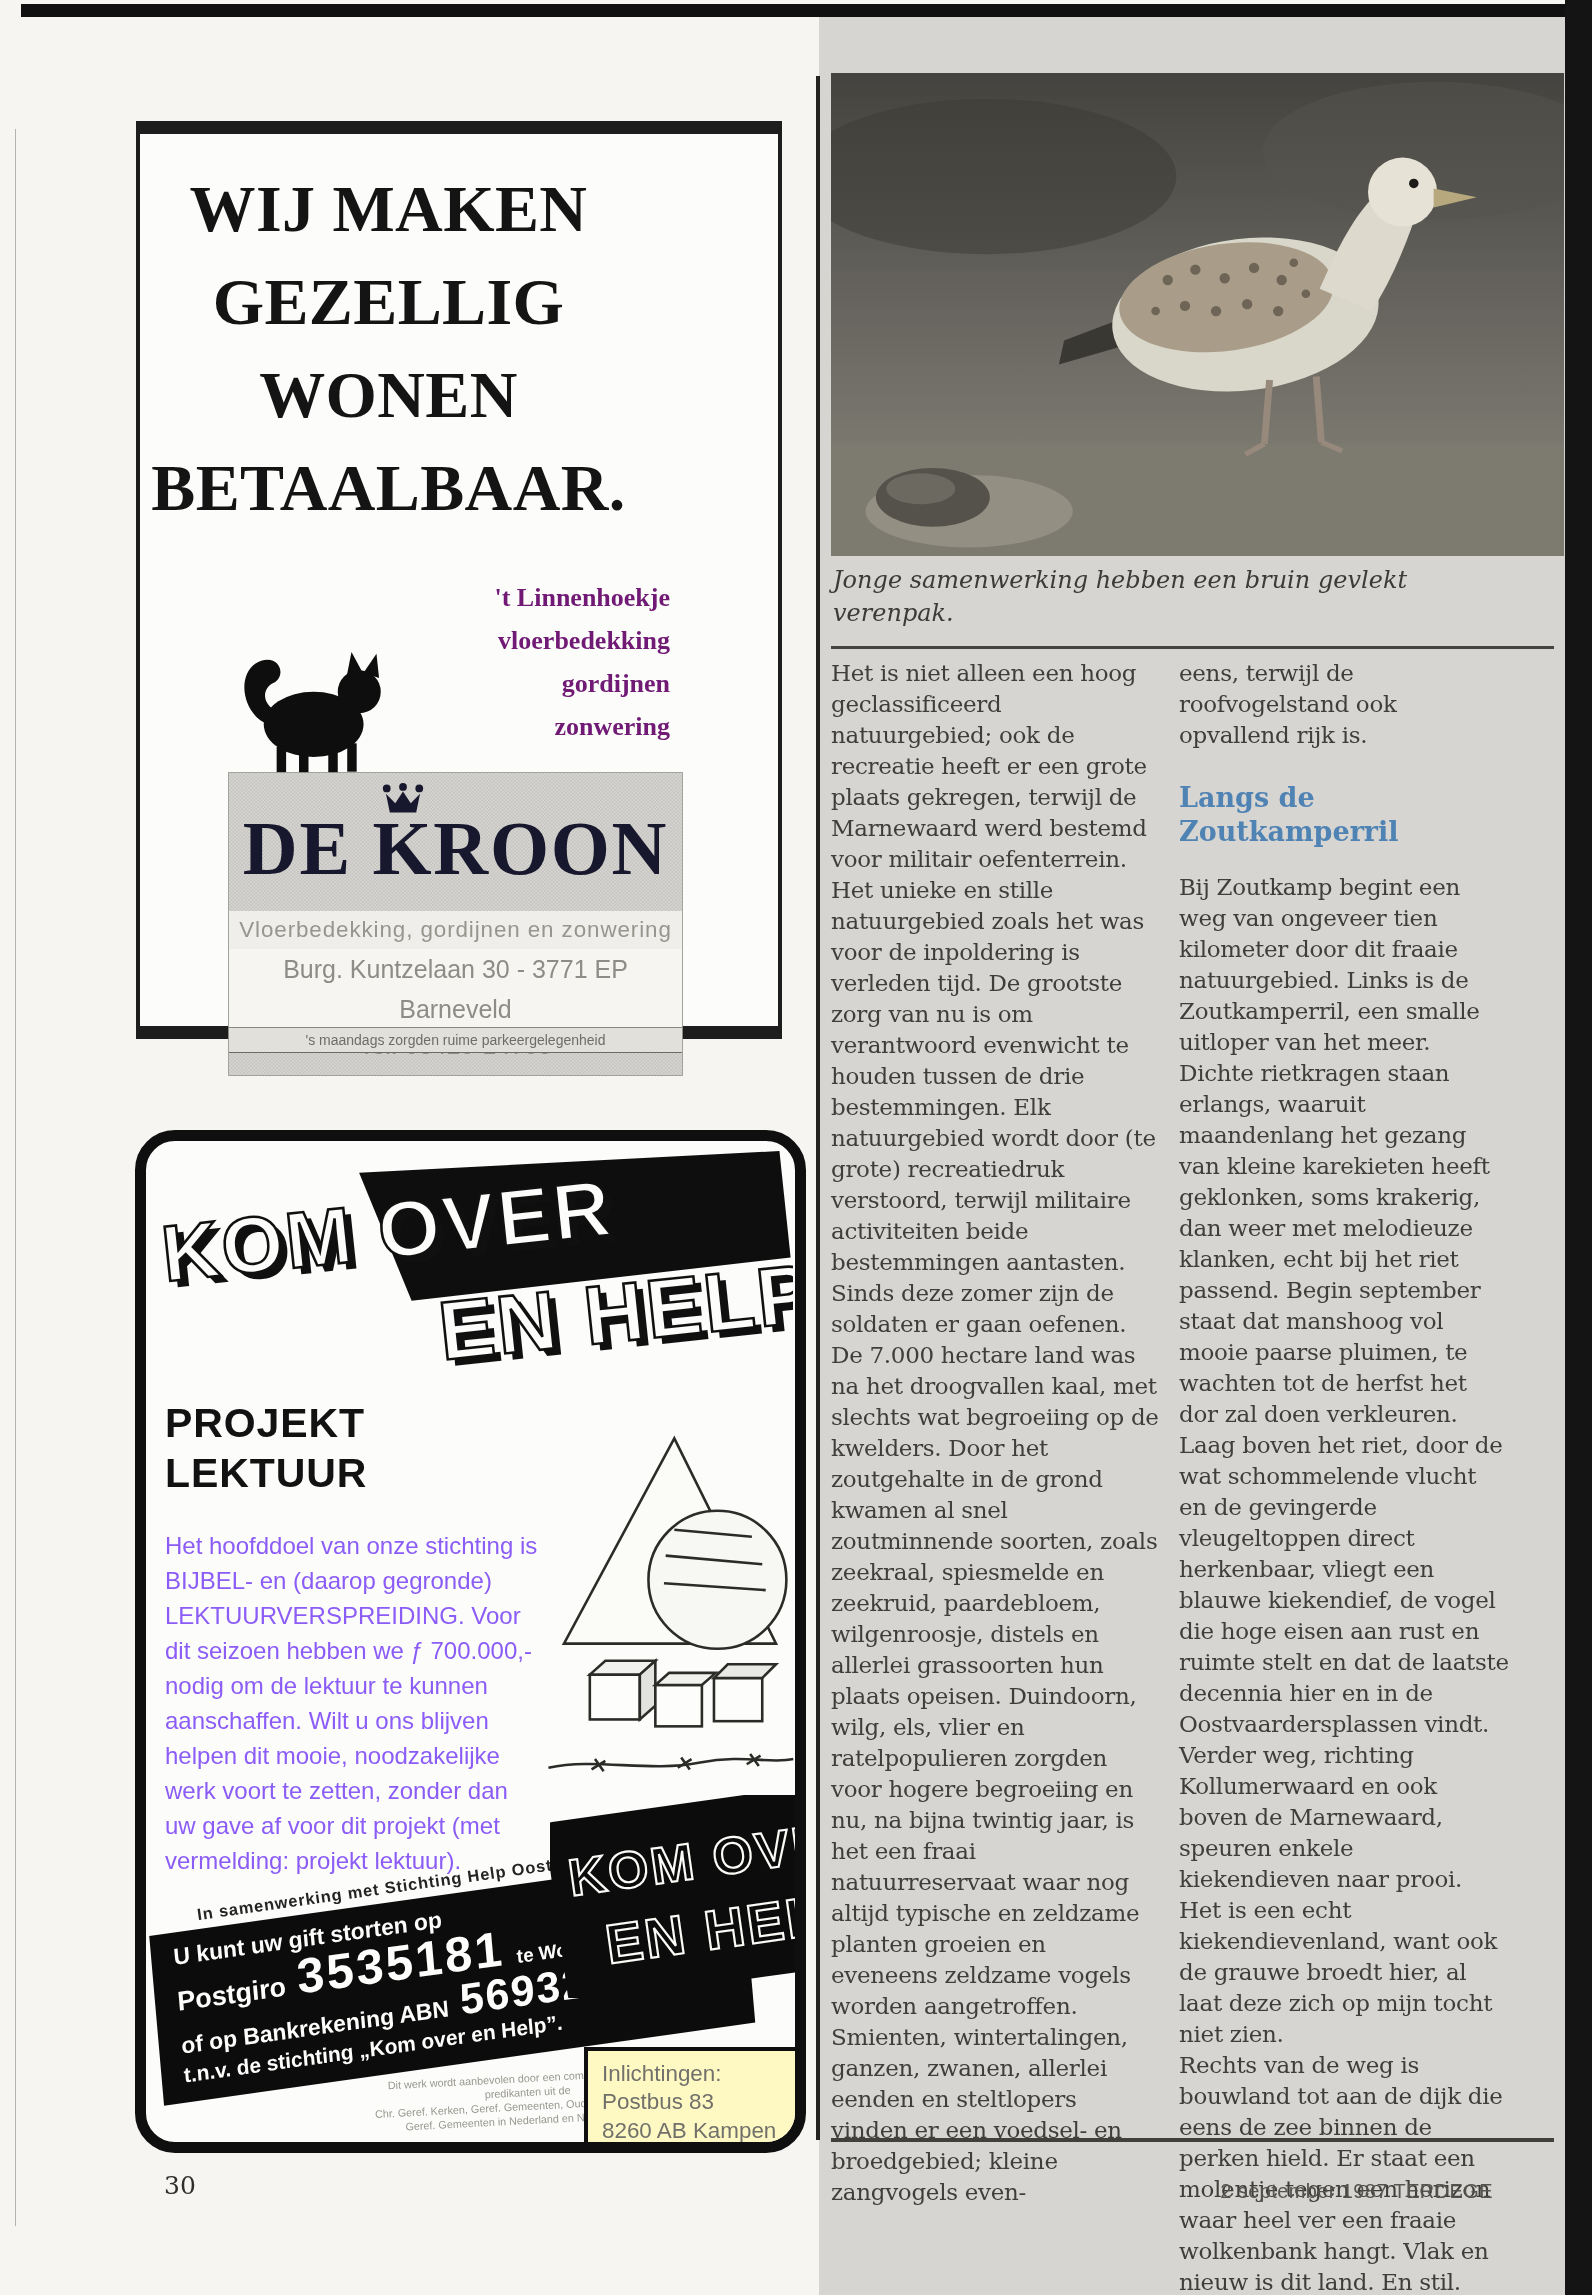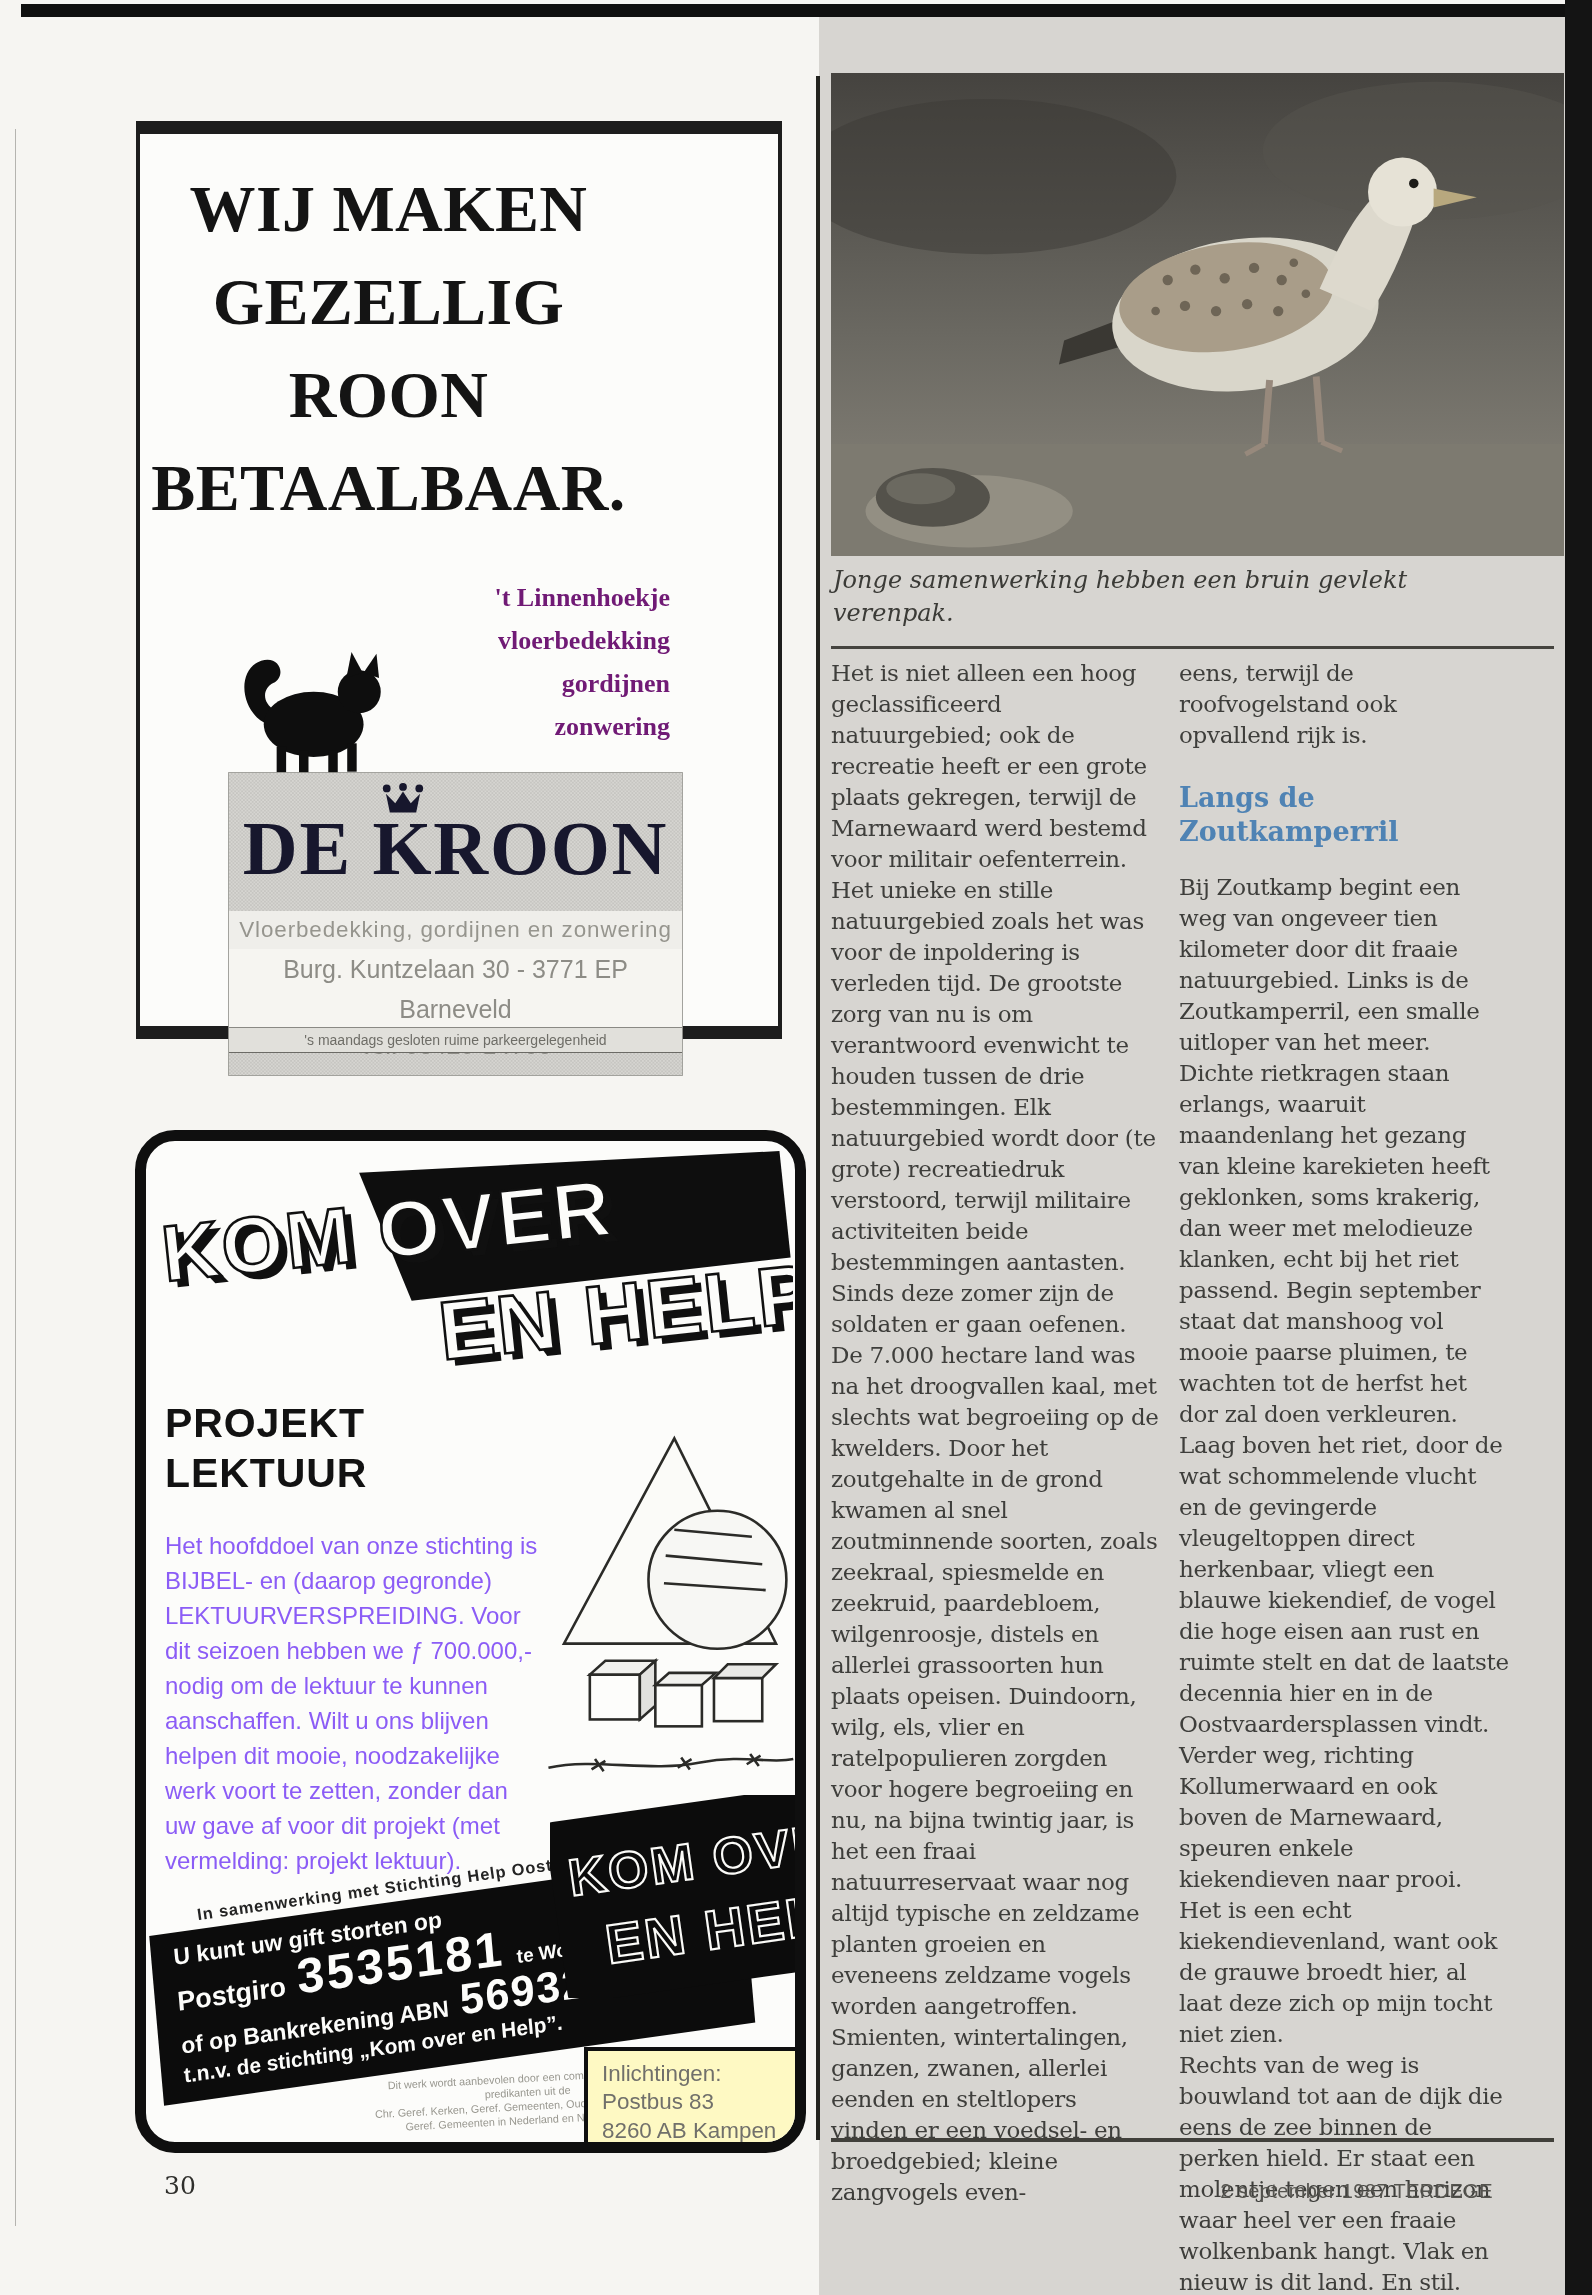--- a/index.html
+++ b/index.html
@@ -99,21 +99,21 @@
 <div class="abs frame-top"></div>
 <div class="abs edge-right"></div>
 <div class="abs edge-left"></div>
 
 <div class="abs right-panel"></div>
 <div class="abs sep-v"></div>
 
 <div class="abs ad1"></div>
 <div class="abs ad1-headline pre">WIJ MAKEN
 GEZELLIG
-ROON
+WONEN
 BETAALBAAR.</div>
 <div class="abs ad1-tagline pre">'t Linnenhoekje
 vloerbedekking
 gordijnen
 zonwering</div>
 
 <svg class="abs cat" viewBox="0 0 205 172">
   <g fill="#0e0e0e">
     <path d="M52,112 C20,100 14,48 44,38 C66,31 74,56 58,64 C46,70 44,86 60,96 Z"></path>
     <ellipse cx="105" cy="112" rx="58" ry="38"></ellipse>
@@ -134,21 +134,21 @@
             <circle cx="30" cy="5" r="5"></circle>
             <circle cx="51" cy="7" r="5"></circle>
             <polygon points="8,14 20,26 30,11 40,26 52,14 47,38 13,38"></polygon>
           </g>
         </svg><span>K</span></span><span>ROON</span></div>
   <div class="kband band1">Vloerbedekking, gordijnen en zonwering</div>
   <div class="kband band2">
     <div class="addr">Burg. Kuntzelaan 30 - 3771  EP Barneveld</div>
     <div class="tel">Tel. 03420-14705</div>
   </div>
-  <div class="kband band3">'s maandags gesloten   ruime parkeergelegenheid</div>
+  <div class="kband band3">'s maandags zorgden   ruime parkeergelegenheid</div>
 </div>
 
 <div class="abs ad2">
 
   <svg class="logo-top" viewBox="0 0 745 292">
     <g transform="rotate(-6 372 146)">
       <polygon points="255,18 742,44 742,168 300,172" fill="#0e0e0e"></polygon>
       <text x="26" y="128" class="outline-big" font-size="92" fill="#101010">KOM OVER</text>
       <text x="18" y="120" class="outline-big" font-size="92" fill="#fcfcfa" stroke="#101010" stroke-width="3">KOM OVER</text>
       <text x="336" y="252" class="outline-big" font-size="96" fill="#101010">EN HELP</text>

